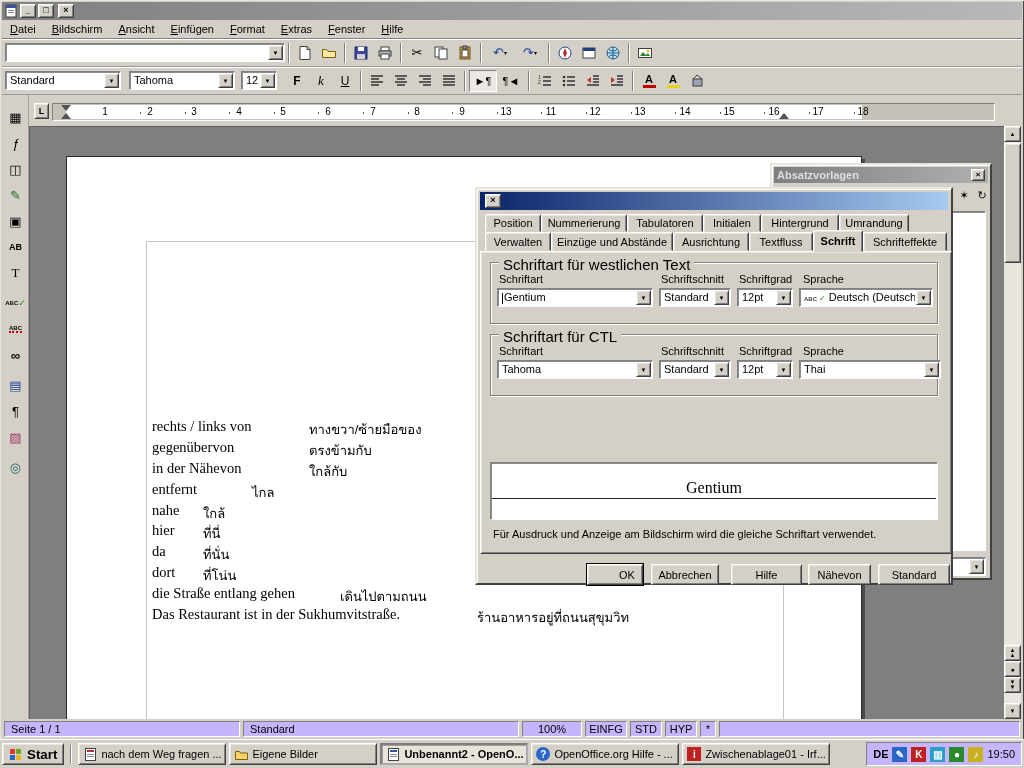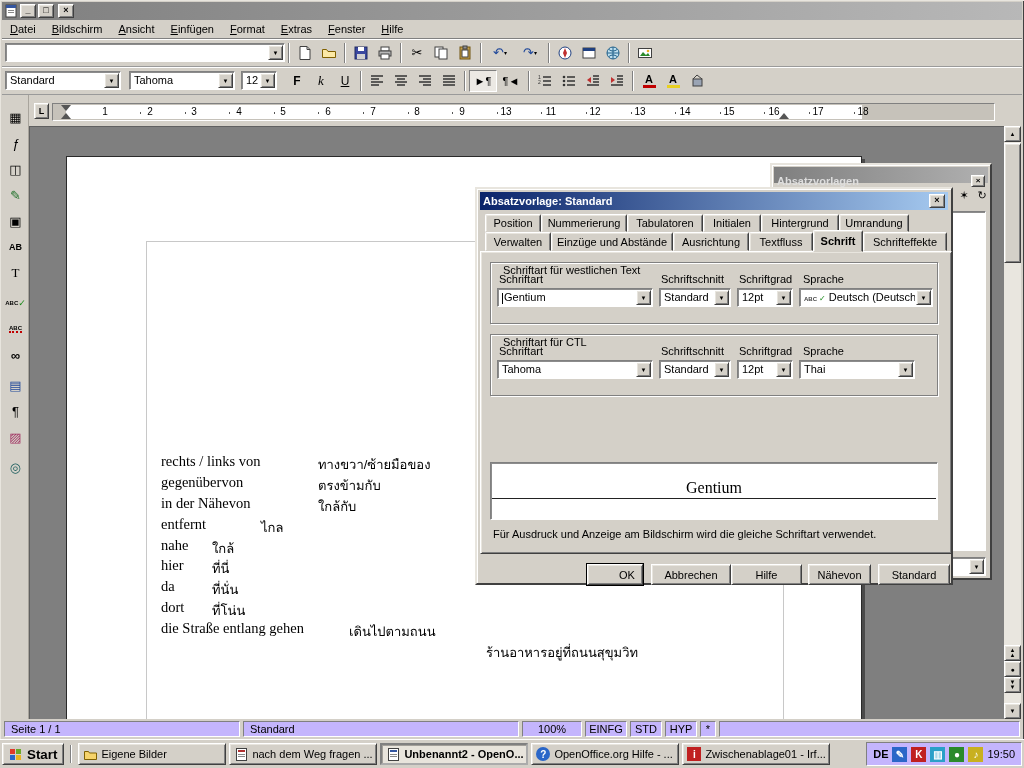--- a/index.html
+++ b/index.html
@@ -49,21 +49,21 @@
   
   .lefttools{left:2px;top:95px;width:27px;height:624px;background:#d4d0c8;border-right:1px solid #a8a49c;}
   .ltb{position:absolute;left:1px;width:25px;height:24px;display:flex;align-items:center;justify-content:center;background:transparent;border:none;}
   
   .docarea{left:29px;top:126px;width:975px;height:593px;background:#7f7f7f;overflow:hidden;
            border-top:1px solid #606060;border-left:1px solid #606060;}
   .page{position:absolute;left:36px;top:29px;width:796px;height:700px;background:#fff;border:1px solid #2a2a2a;
         box-shadow:3px 3px 0 #4a4a4a;}
   .mguide{position:absolute;left:79px;top:84px;width:638px;height:640px;border:1px solid #c8c8c8;}
   .dtext{position:absolute;left:80px;top:261px;width:700px;}
-  .dline{position:absolute;left:14px;height:21px;white-space:nowrap;margin-top:35px;}
+  .dline{position:absolute;left:5px;height:21px;white-space:nowrap;}
   .de{font-family:"Liberation Serif",serif;font-size:14.5px;}
   .th{position:absolute;top:1px;font-size:13px;}
   
   .vscroll{left:1004px;top:126px;width:17px;height:593px;background:#e9e6df;}
   .sbtn{position:absolute;left:0;width:17px;height:16px;display:flex;flex-direction:column;align-items:center;justify-content:center;font-size:6px;line-height:5px;}
   .thumb{position:absolute;left:0;top:17px;width:17px;height:120px;}
   
   .statusbar{left:2px;top:719px;width:1020px;height:20px;display:flex;align-items:center;gap:3px;padding:1px 2px;}
   .scell{height:16px;display:flex;align-items:center;padding:0 6px;white-space:nowrap;overflow:hidden;}
   
@@ -71,37 +71,37 @@
            display:flex;align-items:center;gap:3px;padding:0 2px;}
   .task{width:148px;height:22px;display:flex;align-items:center;gap:4px;padding:0 4px;overflow:hidden;white-space:nowrap;font-size:11px;}
   .task.active{background:#e8e4dc;border-color:#808080 #fff #fff #808080;font-weight:bold;
                box-shadow:inset 1px 1px 0 rgba(0,0,0,.3);}
   .ticon{width:14px;height:14px;flex:0 0 14px;display:flex;align-items:center;justify-content:center;font-size:10px;font-weight:bold;}
   .tray{margin-left:auto;height:24px;display:flex;align-items:center;gap:4px;padding:0 6px;}
   .trico{width:15px;height:15px;display:flex;align-items:center;justify-content:center;font-size:10px;font-weight:bold;color:#fff;}
   
   .stylist{left:770px;top:163px;width:222px;height:417px;background:#d4d0c8;z-index:40;
            border:2px solid;border-color:#e8e5de #404040 #404040 #e8e5de;box-shadow:inset 1px 1px 0 #fff;}
-  .stitle{position:absolute;left:2px;top:2px;right:2px;height:16px;display:flex;padding:8px 3px;
+  .stitle{position:absolute;left:2px;top:2px;right:2px;height:16px;display:flex;align-items:center;padding:8px 3px;
           background:linear-gradient(90deg,#7f7f7f,#b0b0b0);color:#dedede;font-weight:bold;}
   
   .dialog{left:475px;top:187px;width:478px;height:398px;background:#d4d0c8;z-index:100;
           border:2px solid;border-color:#e8e5de #404040 #404040 #e8e5de;box-shadow:inset 1px 1px 0 #fff;}
   .dtitle{position:absolute;left:3px;top:3px;right:3px;height:18px;display:flex;align-items:center;padding:0 3px;
           background:linear-gradient(90deg,#0a246a,#a6caf0);color:#fff;font-weight:bold;}
   .tab{position:absolute;height:18px;background:#d4d0c8;border:1px solid;border-color:#fff #404040 #d4d0c8 #fff;
        border-radius:2px 2px 0 0;display:flex;align-items:center;justify-content:center;font-size:11px;
        box-shadow:inset 1px 1px 0 #e8e5de,inset -1px 0 0 #808080;}
   .tab.row2{height:19px;}
   .tab.active{font-weight:bold;height:22px;margin-top:-2px;z-index:5;border-bottom:1px solid #d4d0c8;}
   .tabpanel{position:absolute;left:3px;top:62px;width:472px;height:303px;background:#d4d0c8;
             border:1px solid;border-color:#fff #404040 #404040 #fff;box-shadow:inset 1px 1px 0 #e8e5de,inset -1px -1px 0 #808080;}
   .fs{position:absolute;left:9px;width:448px;height:62px;border:1px solid #808080;
       box-shadow:1px 1px 0 #fff, inset 1px 1px 0 #fff;}
-  .legend{position:absolute;top:-7px;left:8px;background:#d4d0c8;padding:0 4px;font-size:11px;margin-top:8px;}
+  .legend{position:absolute;top:-7px;left:8px;background:#d4d0c8;padding:0 4px;font-size:15px;}
   .flabel{position:absolute;top:10px;font-size:11px;}
   .fcombo{position:absolute;top:25px;height:19px;}
   .preview{position:absolute;left:9px;top:210px;width:448px;height:58px;background:#fff;
            border:1px solid;border-color:#808080 #fff #fff #808080;box-shadow:inset 1px 1px 0 rgba(0,0,0,.45);}
   .pvtext{position:absolute;left:0;right:0;top:0;height:34px;display:flex;align-items:flex-end;justify-content:center;
           font-family:"Liberation Serif",serif;font-size:16px;}
   .pvline{position:absolute;left:1px;right:1px;top:35px;border-top:1px solid #222;}
   .dbtn{position:absolute;top:375px;height:21px;display:flex;align-items:center;justify-content:center;font-size:11px;}
   .dbtn.default{box-shadow:0 0 0 1px #000, inset 1px 1px 0 #e8e5de, inset -1px -1px 0 #808080;padding-left:24px;}
   .langicon{display:inline-block;font-size:6px;font-weight:bold;color:#444;margin-right:2px;letter-spacing:0;}
@@ -407,21 +407,21 @@
       <div class="dtext">
         <div class="dline" style="top:0px"><span class="de">rechts / links von</span><span class="th" style="left:157px">ทางขวา/ซ้ายมือของ</span></div>
         <div class="dline" style="top:21px"><span class="de">gegenübervon</span><span class="th" style="left:157px">ตรงข้ามกับ</span></div>
         <div class="dline" style="top:42px"><span class="de">in der Nähevon</span><span class="th" style="left:157px">ใกล้กับ</span></div>
         <div class="dline" style="top:63px"><span class="de">entfernt</span><span class="th" style="left:100px">ไกล</span></div>
         <div class="dline" style="top:84px"><span class="de">nahe</span><span class="th" style="left:51px">ใกล้</span></div>
         <div class="dline" style="top:104px"><span class="de">hier</span><span class="th" style="left:51px">ที่นี่</span></div>
         <div class="dline" style="top:125px"><span class="de">da</span><span class="th" style="left:51px">ที่นั่น</span></div>
         <div class="dline" style="top:146px"><span class="de">dort</span><span class="th" style="left:51px">ที่โน่น</span></div>
         <div class="dline" style="top:167px"><span class="de">die Straße entlang gehen</span><span class="th" style="left:188px">เดินไปตามถนน</span></div>
-        <div class="dline" style="top:188px"><span class="th" style="left:325px">ร้านอาหารอยู่ที่ถนนสุขุมวิท</span></div>
+        <div class="dline" style="top:188px"><span class="de">Das Restaurant ist in der Sukhumvitstraße.</span><span class="th" style="left:325px">ร้านอาหารอยู่ที่ถนนสุขุมวิท</span></div>
       </div>
     </div>
   </div>
 
   <div class="abs vscroll">
     <div class="sbtn r" style="top:0">
         <span>▲</span>
       </div>
     <div class="thumb r"></div>
     <div class="sbtn r" style="top:519px">
@@ -489,21 +489,20 @@
     </div>
     <div class="abs sk" style="left:4px;top:46px;width:210px;height:340px"></div>
     <div class="combo abs" style="left:4px;top:392px;width:210px">
       <span class="val"></span>
       <span class="arr">▼</span>
     </div>
   </div>
 
   <div class="abs dialog">
     <div class="dtitle">
-      <span style="flex:1">Absatzvorlage: Standard</span>
       <span class="wbtn r" style="width:16px;height:14px;line-height:11px">×</span>
     </div>
 
     <div class="tab" style="left:8px;top:25px;width:56px">
         <span>Position</span>
       </div>
     <div class="tab" style="left:64px;top:25px;width:86px">
         <span>Nummerierung</span>
       </div>
     <div class="tab" style="left:150px;top:25px;width:76px">
@@ -575,37 +574,37 @@
           <span class="arr">▼</span>
         </div>
         <div class="combo fcombo" style="left:168px;width:72px">
           <span class="val">Standard</span>
           <span class="arr">▼</span>
         </div>
         <div class="combo fcombo" style="left:246px;width:56px">
           <span class="val">12pt</span>
           <span class="arr">▼</span>
         </div>
-        <div class="combo fcombo" style="left:308px;width:116px">
+        <div class="combo fcombo" style="left:308px;width:142px">
           <span class="val">Thai</span>
           <span class="arr">▼</span>
         </div>
       </div>
 
       <div class="preview">
         <div class="pvtext">Gentium</div>
         <div class="pvline"></div>
       </div>
       <div class="abs" style="left:12px;top:276px;font-size:11px">Für Ausdruck und Anzeige am Bildschirm wird die gleiche Schriftart verwendet.</div>
     </div>
 
     <button class="dbtn r default" style="left:110px;width:56px">
         <span>OK</span>
       </button>
-    <button class="dbtn r" style="left:174px;width:80px">
+    <button class="dbtn r" style="left:174px;width:68px">
         <span>Abbrechen</span>
       </button>
     <button class="dbtn r" style="left:254px;width:71px">
         <span>Hilfe</span>
       </button>
     <button class="dbtn r" style="left:331px;width:63px">
         <span>Nähevon</span>
       </button>
     <button class="dbtn r" style="left:401px;width:72px">
         <span>Standard</span>
@@ -616,38 +615,38 @@
     <button class="r f" style="height:22px;padding:0 6px;gap:4px;font-weight:bold">
       <svg width="14" height="13" viewBox="0 0 14 13">
           <rect x="1" y="1" width="5" height="5" fill="#e03a2a"></rect>
           <rect x="7" y="1" width="5" height="5" fill="#6aa82a"></rect>
           <rect x="1" y="7" width="5" height="5" fill="#2a66c8"></rect>
           <rect x="7" y="7" width="5" height="5" fill="#e8b420"></rect>
         </svg>
       <span>Start</span>
     </button>
     <div class="sep" style="height:18px"></div>
-    <button class="task r">
-      <span class="ticon">
-          <svg width="13" height="11" viewBox="0 0 13 11">
-            <path d="M.5 10.5v-8h4l1 1.5h7v6.5z" fill="#f6d36a" stroke="#806000"></path>
-          </svg>
-        </span>
-      <span>Eigene Bilder</span>
-    </button>
     <button class="task r">
       <span class="ticon">
           <svg width="11" height="13" viewBox="0 0 11 13">
             <rect x=".5" y=".5" width="10" height="12" fill="#fff" stroke="#404040"></rect>
             <rect x="2" y="2" width="7" height="2" fill="#b03030"></rect>
             <rect x="2" y="6" width="7" height="1" fill="#888"></rect>
             <rect x="2" y="8" width="7" height="1" fill="#888"></rect>
           </svg>
         </span>
       <span>nach dem Weg fragen ...</span>
+    </button>
+    <button class="task r">
+      <span class="ticon">
+          <svg width="13" height="11" viewBox="0 0 13 11">
+            <path d="M.5 10.5v-8h4l1 1.5h7v6.5z" fill="#f6d36a" stroke="#806000"></path>
+          </svg>
+        </span>
+      <span>Eigene Bilder</span>
     </button>
     <button class="task active">
       <span class="ticon">
           <svg width="11" height="13" viewBox="0 0 11 13">
             <rect x=".5" y=".5" width="10" height="12" fill="#fff" stroke="#404040"></rect>
             <rect x="2" y="2" width="7" height="2" fill="#3456a0"></rect>
             <rect x="2" y="6" width="7" height="1" fill="#888"></rect>
             <rect x="2" y="8" width="7" height="1" fill="#888"></rect>
           </svg>
         </span>

